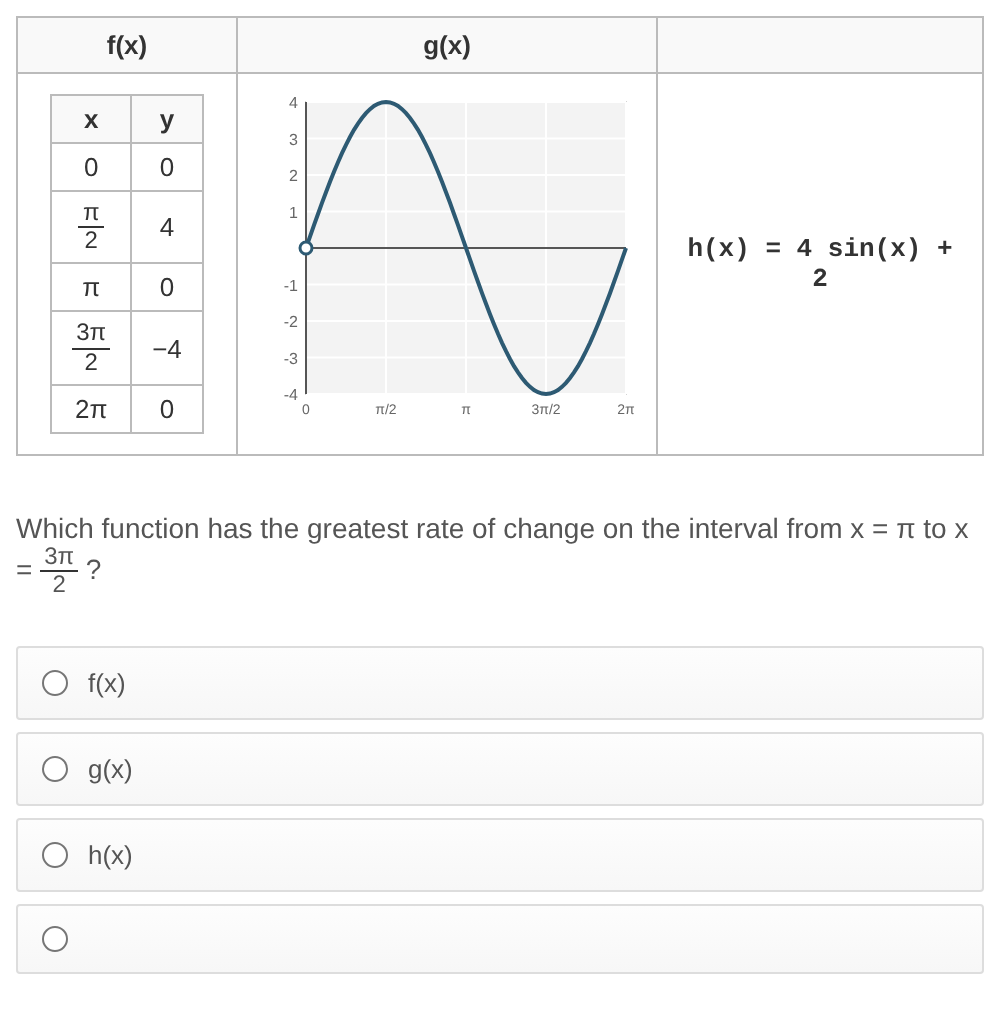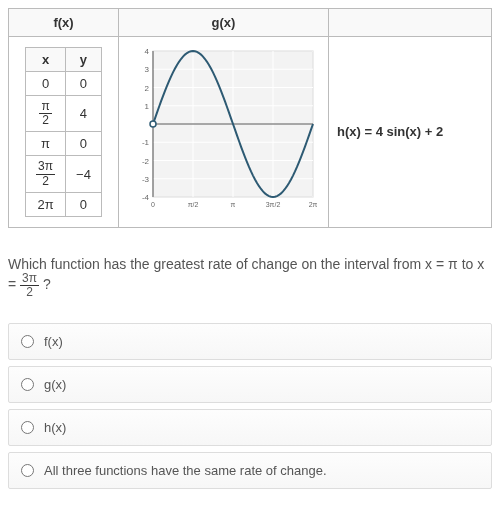--- a/index.html
+++ b/index.html
@@ -13,21 +13,21 @@
   .xy-table th, .xy-table td { border: 1px solid #bbb; padding: 4px 10px; text-align: center; font-size: 13px; }
   .xy-table th { background: #f9f9f9; font-weight: bold; }
   
   .frac { display: inline-block; text-align: center; vertical-align: middle; line-height: 1.1; font-size: 12px;}
   .frac .num { display: block; border-bottom: 1px solid #333; padding: 0 2px; }
   .frac .den { display: block; padding: 0 2px; }
   
   .graph-wrap { text-align: center; }
   svg.graph { background: #fff; }
   
-  .hx-cell { vertical-align: middle !important; text-align: left; font-weight: bold; font-size: 13px; }
+  .hx-cell { vertical-align: middle !important; text-align: center; font-weight: bold; font-size: 13px; font-family: Liberation Mono, monospace; }
   
   .question { margin: 28px 8px 24px 8px; font-size: 14px; color: #555; }
   
   .opt { border: 1px solid #ddd; margin: 6px 8px; padding: 10px 12px; background: linear-gradient(#fdfdfd,#f7f7f7); border-radius: 2px; display: flex; align-items: center; gap: 10px; color: #555;}
   .opt input[type=radio] { margin: 0; }
 </style>
 </head>
 <body>
 
 <table class="main-table">
@@ -126,14 +126,13 @@
 <label class="opt">
   <input type="radio" name="ans" style="">
   <span>g(x)</span>
 </label>
 <label class="opt">
   <input type="radio" name="ans" style="">
   <span>h(x)</span>
 </label>
 <label class="opt">
   <input type="radio" name="ans" style="">
-  <span>All three functions have the same rate of change.</span>
 </label>
 
 </body></html>

